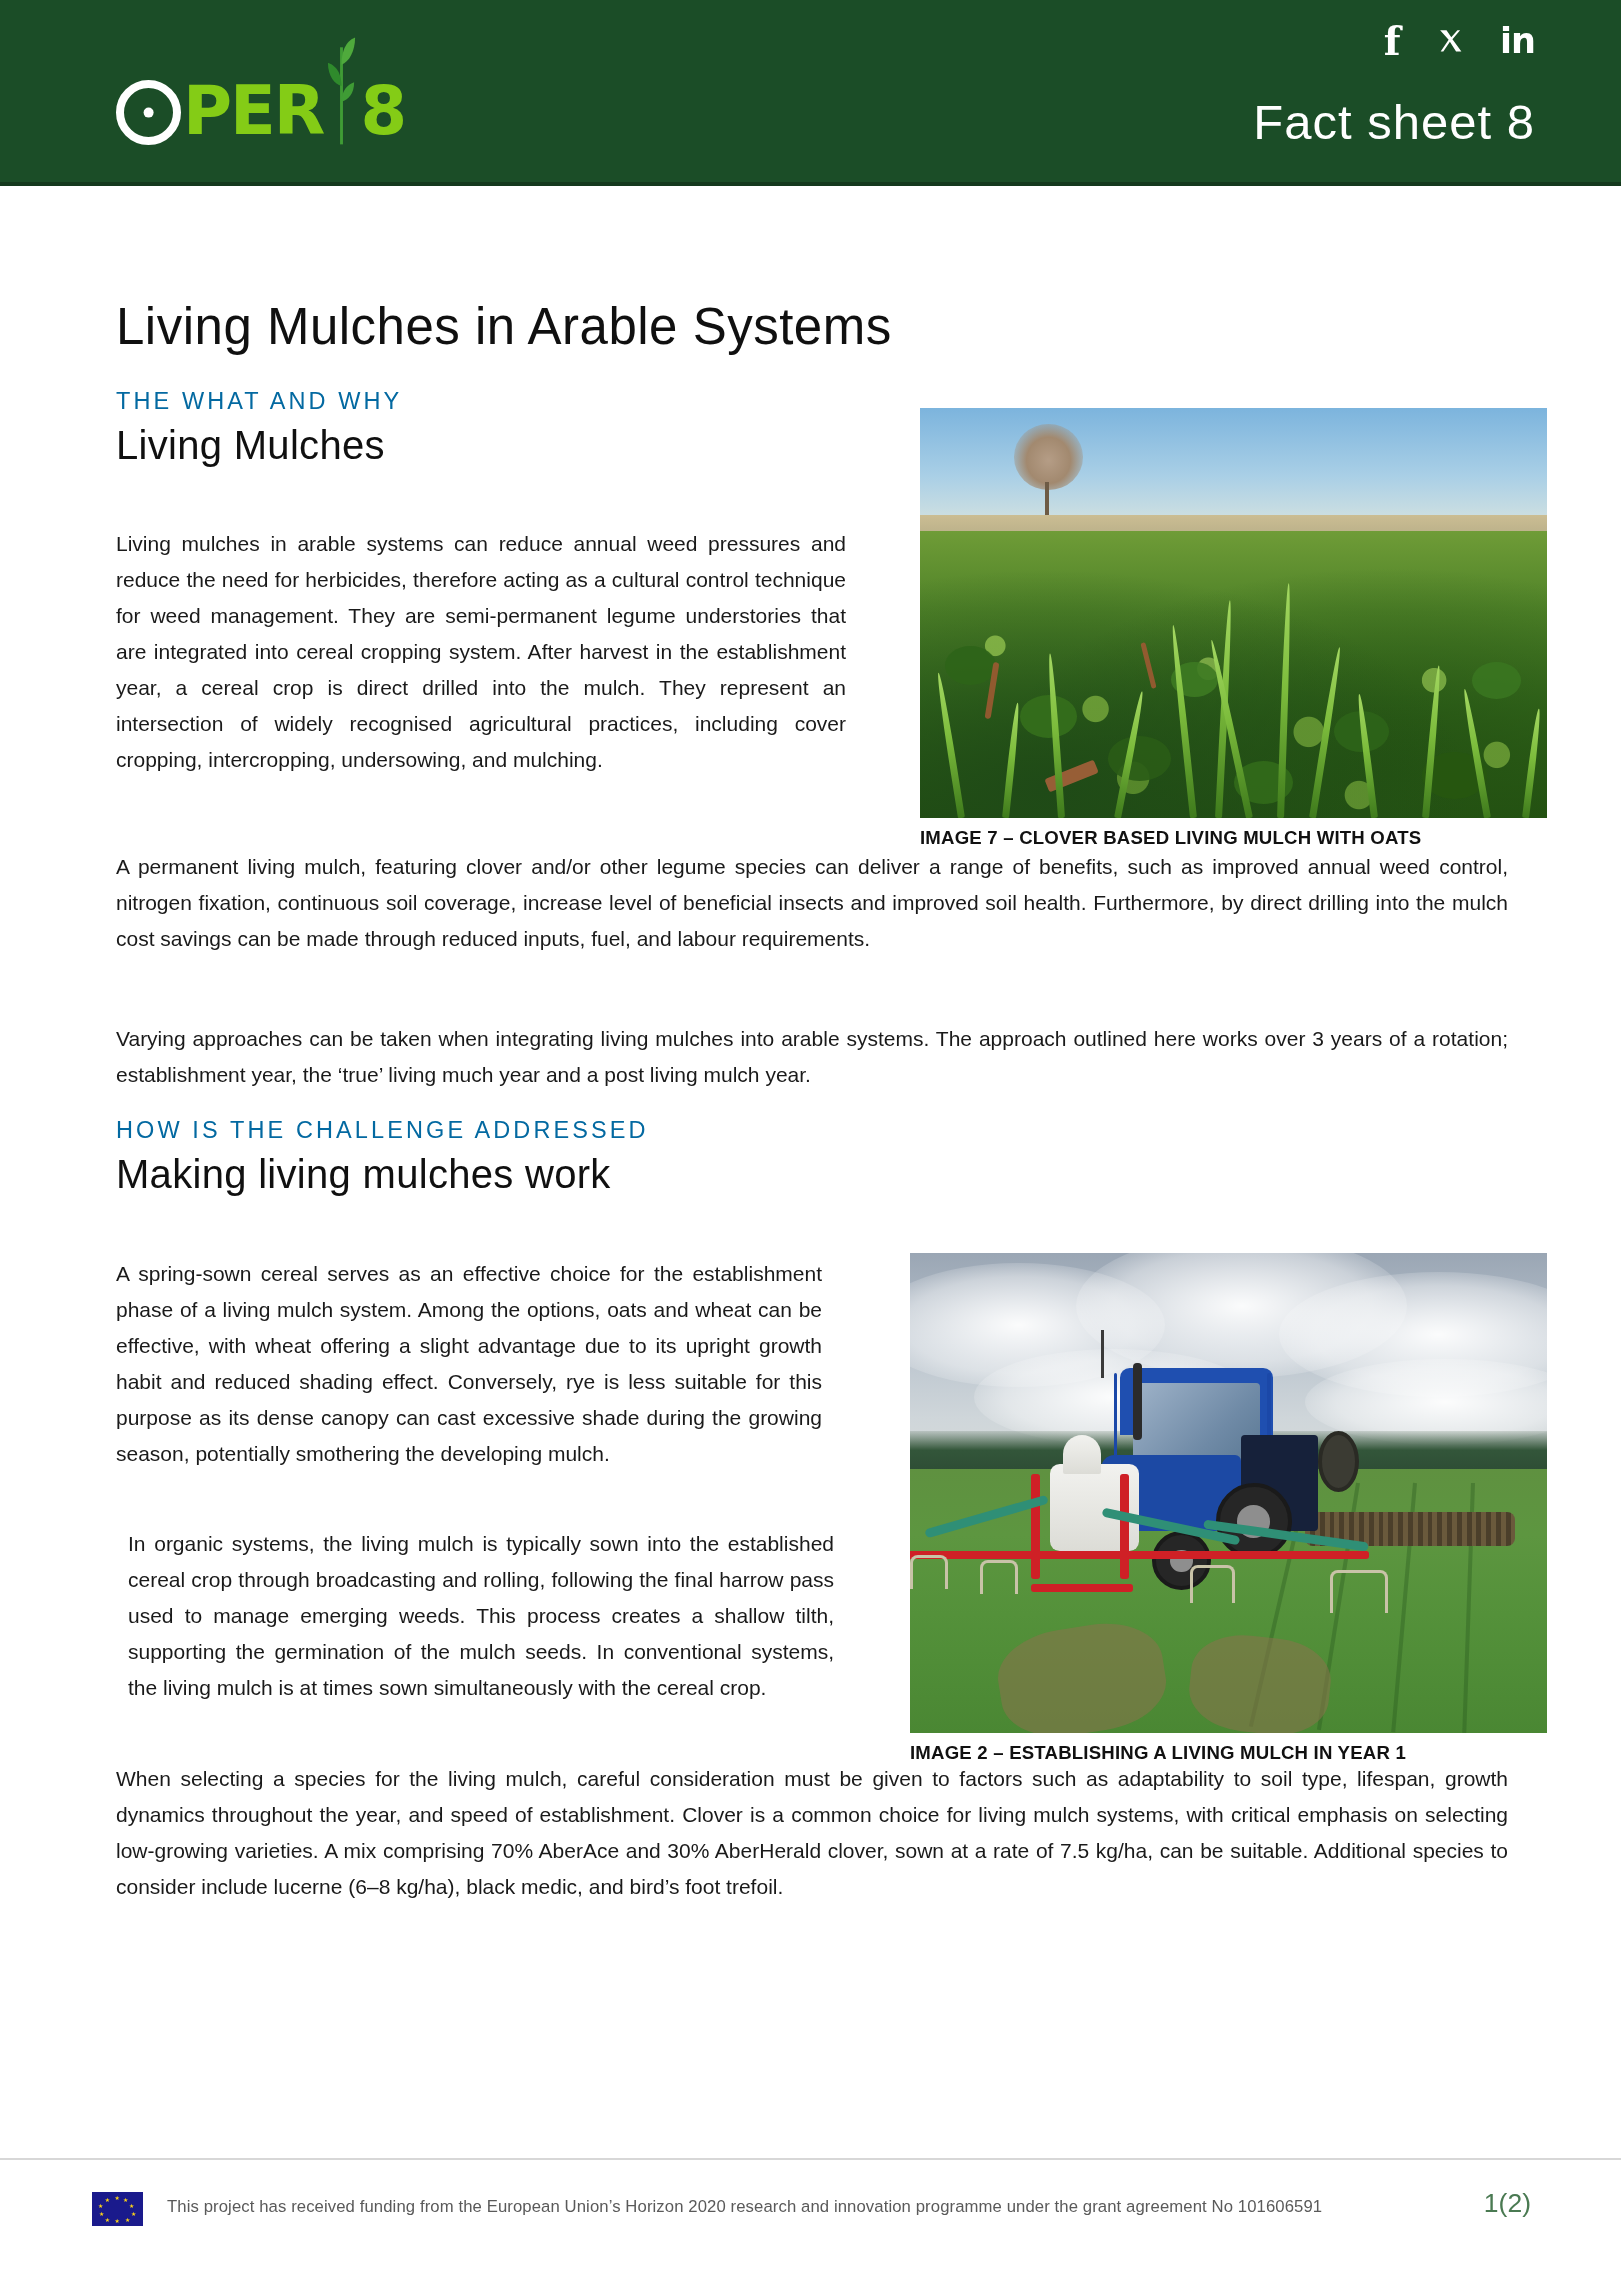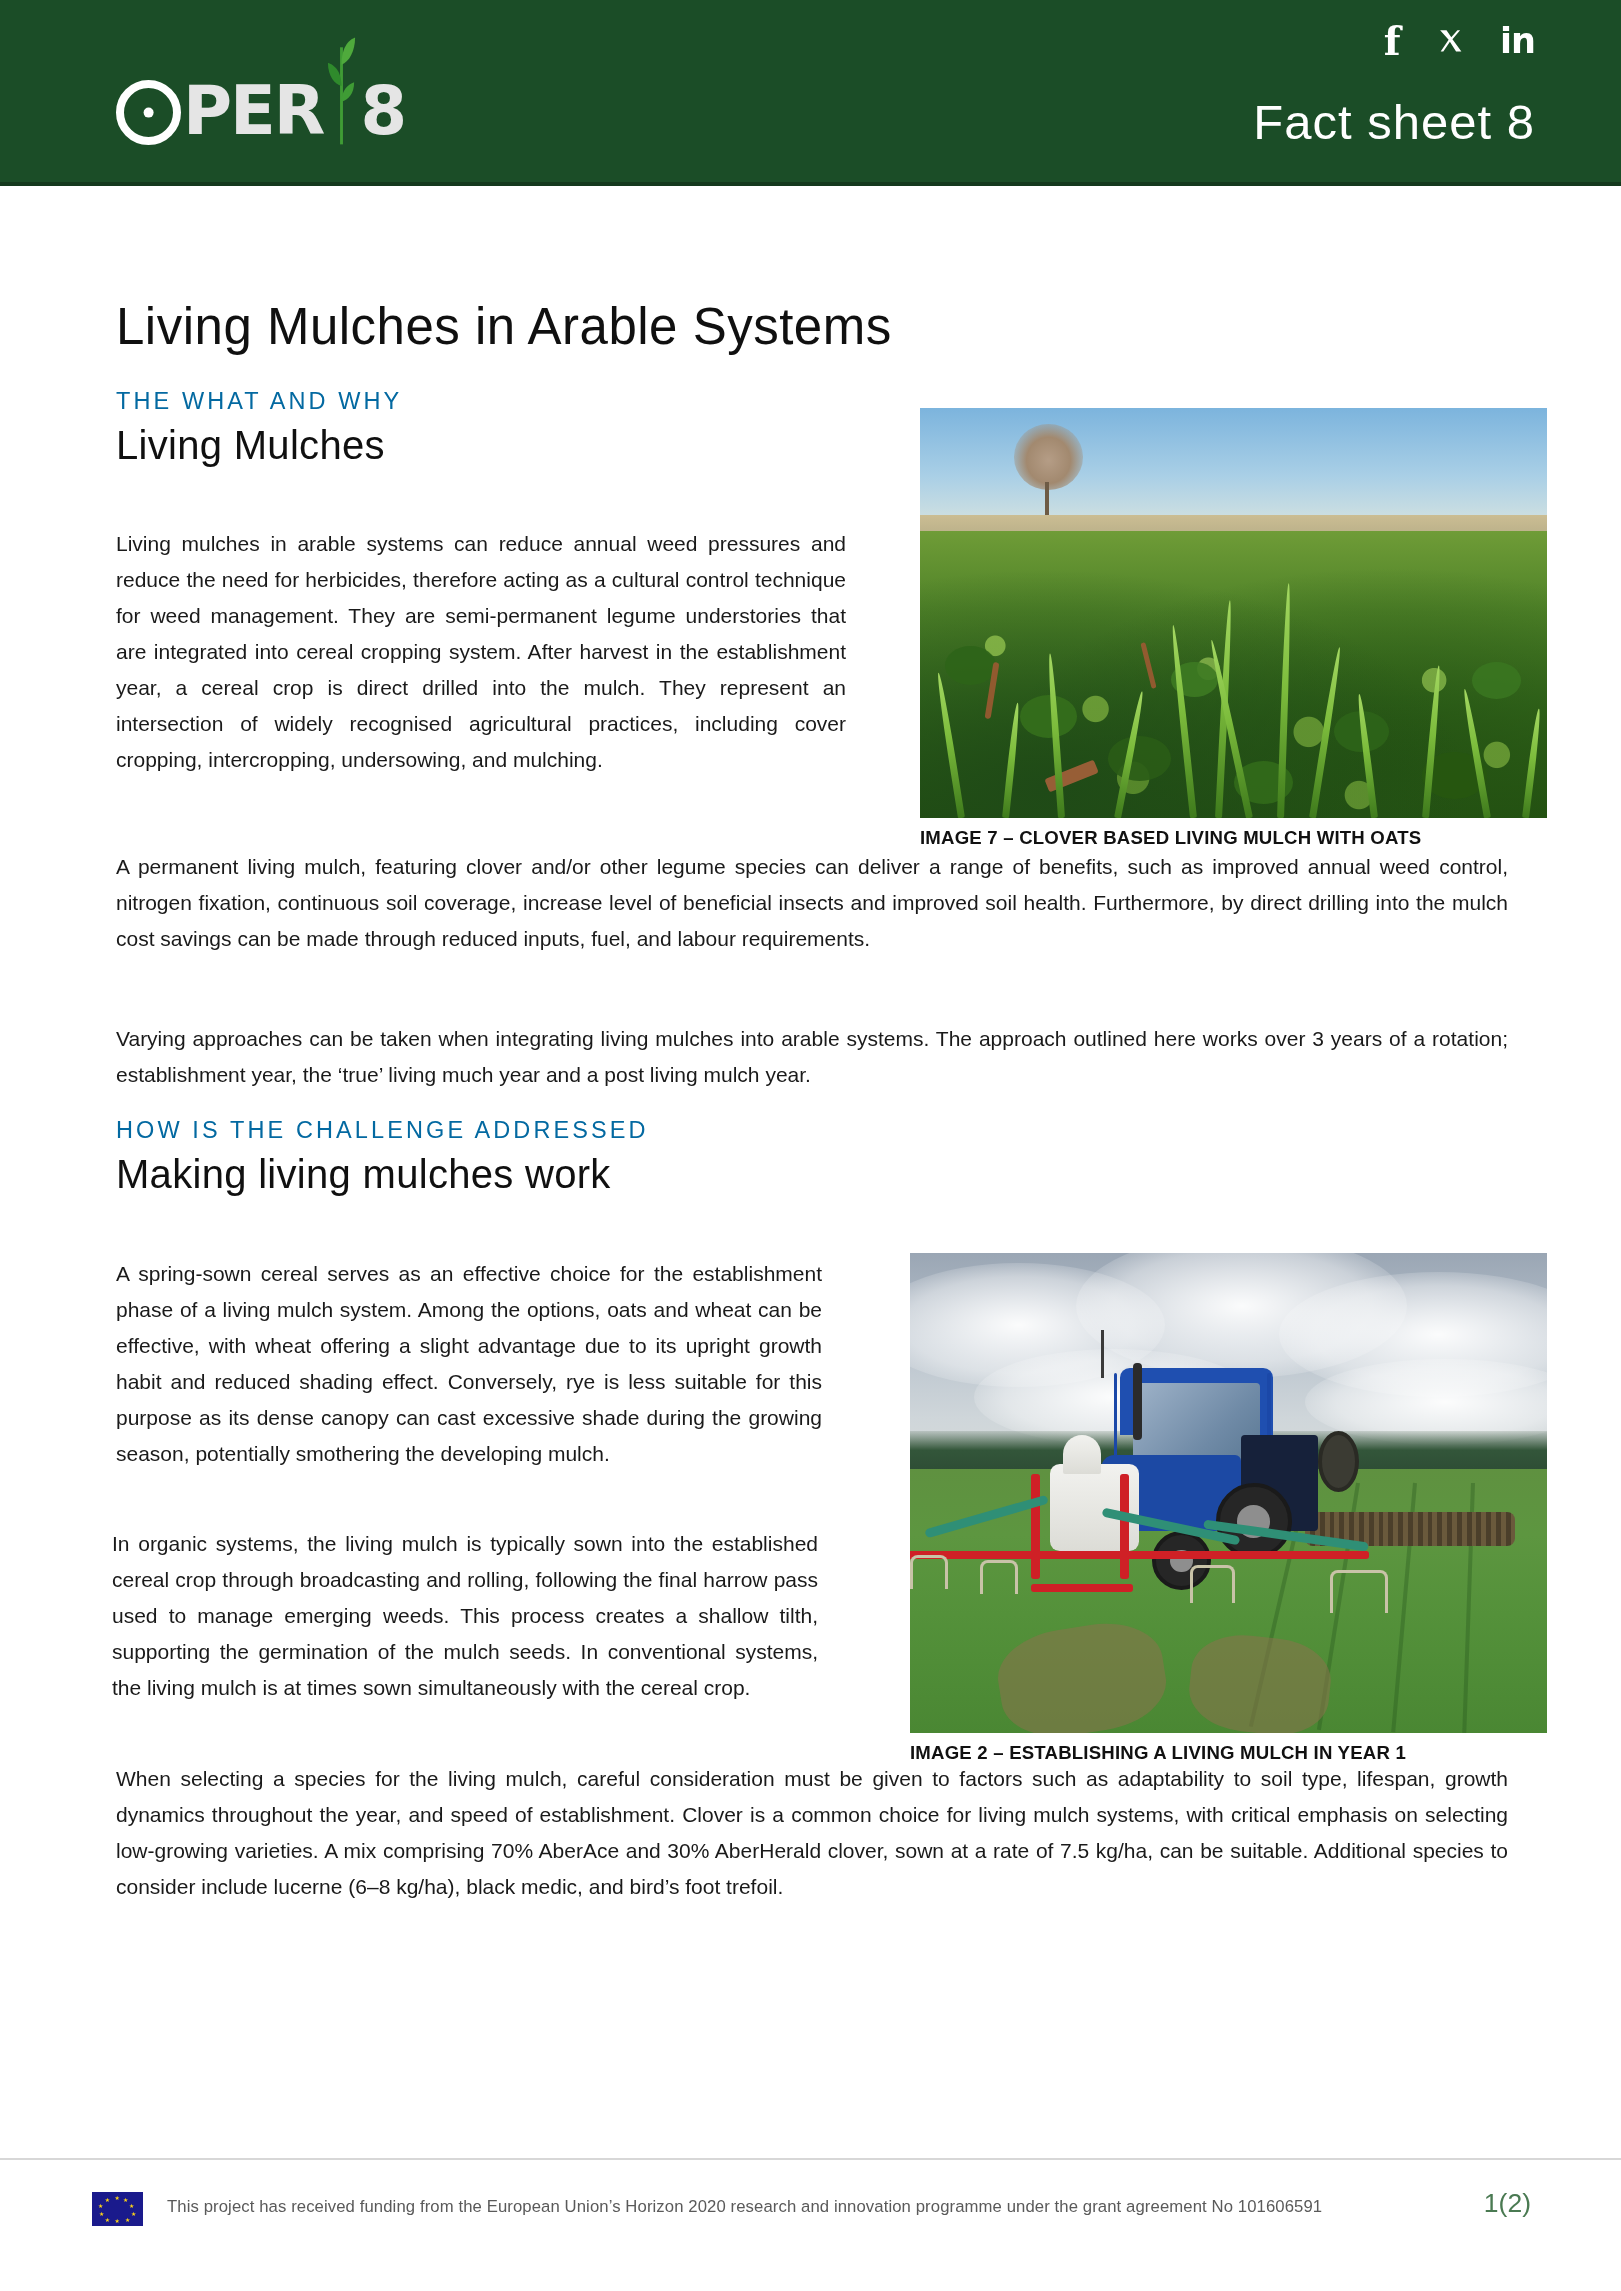--- a/index.html
+++ b/index.html
@@ -41,21 +41,21 @@
     top: 37px;
     height: 108px;
     display: flex;
     align-items: flex-end;
   }
   .logo-text {
     font-family: "DejaVu Sans", sans-serif;
     font-size: 67px;
     font-weight: 700;
     letter-spacing: -1px;
-    color: #e5e5e5;
+    color: #84cc16;
     line-height: 1;
     display: flex;
     align-items: flex-end;
   }
   .logo-o {
     position: relative;
     display: inline-block;
     width: 65px;
     height: 65px;
     border: 8.8px solid #ffffff;
@@ -149,21 +149,21 @@
     line-height: 36px;
     color: #1a1a1a;
     text-align: justify;
     font-family: "Liberation Sans", sans-serif;
   }
 
   .p1 { position: absolute; left: 116px; top: 505px;  width: 730px; }
   .p2 { position: absolute; left: 116px; top: 828px;  width: 1392px; }
   .p3 { position: absolute; left: 116px; top: 1000px; width: 1392px; }
   .p4 { position: absolute; left: 116px; top: 1235px; width: 706px; }
-  .p5 { position: absolute; left: 112px; top: 1505px; width: 706px; }
+  .p5 { position: absolute; left: 128px; top: 1505px; width: 706px; }
   .p6 { position: absolute; left: 116px; top: 1740px; width: 1392px; }
   .p7 { position: absolute; left: 116px; top: 1995px; width: 1392px; }
 
   
   .figure {
     position: absolute;
   }
   .fig-img {
     position: relative;
     overflow: hidden;

